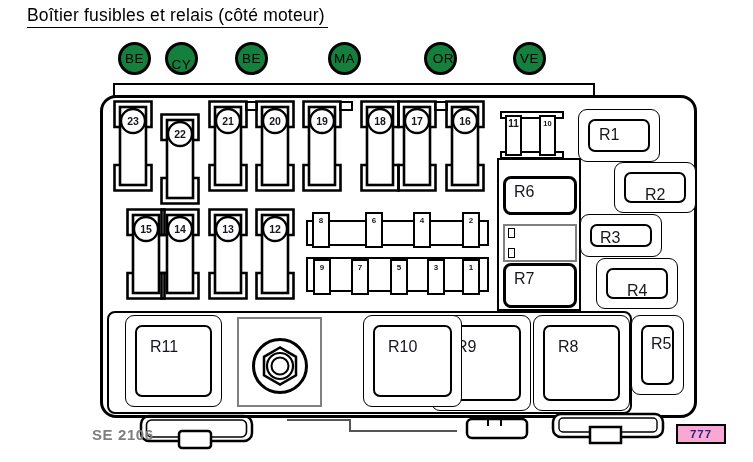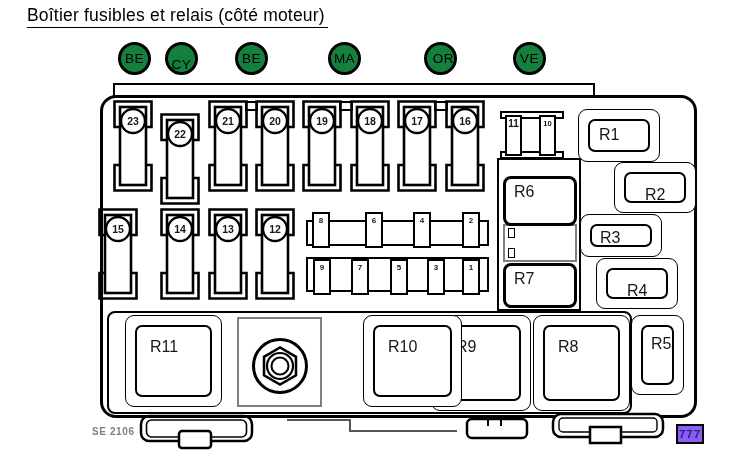--- a/index.html
+++ b/index.html
@@ -16,22 +16,22 @@
   .cell{border:2px solid #808080;background:#fff;}
   .bridge{border:2.5px solid #000;background:#fff;}
   .bar{border:2.5px solid #000;background:#fff;}
   .minifuse{border:2.2px solid #000;background:#fff;text-align:center;}
   .minifuse span{display:block;font-size:8px;font-weight:bold;line-height:9px;margin-top:2px;color:#16161e;}
   .relay{border:1.6px solid #000;border-radius:9px;background:#fff;padding:9px;}
   .relay-inner{width:100%;height:100%;border:2.6px solid #000;border-radius:7px;box-sizing:border-box;
                font-size:16px;color:#16161e;}
   .relay7{border:3px solid #000;border-radius:8px;background:#fff;font-size:16px;color:#16161e;padding:4px 8px;}
   .pin{border:1.6px solid #000;background:#fff;width:7px;height:10px;}
-  #secode{left:92px;top:426px;font-size:10px;font-weight:bold;color:#7f7f7f;letter-spacing:.6px;}
-  #pagenum{left:676px;top:424px;width:28px;height:20px;border:2.5px solid #000;background:#8b5cf6;
+  #secode{left:92px;top:426px;font-size:15px;font-weight:bold;color:#7f7f7f;letter-spacing:.6px;}
+  #pagenum{left:676px;top:424px;width:50px;height:20px;border:2.5px solid #000;background:#f9a8d4;
            display:flex;align-items:center;justify-content:center;
            font-size:11.5px;font-weight:bold;color:#23237d;letter-spacing:1px;}
 </style>
 </head>
 <body>
 
 <div id="stage">
   <div id="title" class="abs">Boîtier fusibles et relais (côté moteur)</div>
 
   <div id="lid" class="abs"></div>
@@ -94,42 +94,42 @@
           <circle cx="20" cy="21" r="12" fill="#fff" stroke="#000" stroke-width="2.4"></circle>
           <text x="20" y="24.8" text-anchor="middle" font-size="10.5" font-weight="bold" fill="#16161e" font-family="Liberation Sans, sans-serif">20</text>
         </svg></div>
       <div class="abs" style="left: 302px; top: 100px; width: 40px; height: 92px;"><svg width="40" height="92" viewBox="0 0 40 92">
           <path d="M8.5,27 H1.5 V1.5 H38.5 V27 H31.5" fill="none" stroke="#000" stroke-width="2.6"></path>
           <path d="M8.5,65 H1.5 V90.5 H38.5 V65 H31.5" fill="none" stroke="#000" stroke-width="2.6"></path>
           <rect x="7" y="7" width="26" height="78" fill="#fff" stroke="#000" stroke-width="2.6"></rect>
           <circle cx="20" cy="21" r="12" fill="#fff" stroke="#000" stroke-width="2.4"></circle>
           <text x="20" y="24.8" text-anchor="middle" font-size="10.5" font-weight="bold" fill="#16161e" font-family="Liberation Sans, sans-serif">19</text>
         </svg></div>
-      <div class="abs" style="left: 350px; top: 100px; width: 40px; height: 92px;"><svg width="40" height="92" viewBox="0 0 40 92">
+      <div class="abs" style="left: 360px; top: 100px; width: 40px; height: 92px;"><svg width="40" height="92" viewBox="0 0 40 92">
           <path d="M8.5,27 H1.5 V1.5 H38.5 V27 H31.5" fill="none" stroke="#000" stroke-width="2.6"></path>
           <path d="M8.5,65 H1.5 V90.5 H38.5 V65 H31.5" fill="none" stroke="#000" stroke-width="2.6"></path>
           <rect x="7" y="7" width="26" height="78" fill="#fff" stroke="#000" stroke-width="2.6"></rect>
           <circle cx="20" cy="21" r="12" fill="#fff" stroke="#000" stroke-width="2.4"></circle>
           <text x="20" y="24.8" text-anchor="middle" font-size="10.5" font-weight="bold" fill="#16161e" font-family="Liberation Sans, sans-serif">18</text>
         </svg></div>
       <div class="abs" style="left: 397px; top: 100px; width: 40px; height: 92px;"><svg width="40" height="92" viewBox="0 0 40 92">
           <path d="M8.5,27 H1.5 V1.5 H38.5 V27 H31.5" fill="none" stroke="#000" stroke-width="2.6"></path>
           <path d="M8.5,65 H1.5 V90.5 H38.5 V65 H31.5" fill="none" stroke="#000" stroke-width="2.6"></path>
           <rect x="7" y="7" width="26" height="78" fill="#fff" stroke="#000" stroke-width="2.6"></rect>
           <circle cx="20" cy="21" r="12" fill="#fff" stroke="#000" stroke-width="2.4"></circle>
           <text x="20" y="24.8" text-anchor="middle" font-size="10.5" font-weight="bold" fill="#16161e" font-family="Liberation Sans, sans-serif">17</text>
         </svg></div>
       <div class="abs" style="left: 445px; top: 100px; width: 40px; height: 92px;"><svg width="40" height="92" viewBox="0 0 40 92">
           <path d="M8.5,27 H1.5 V1.5 H38.5 V27 H31.5" fill="none" stroke="#000" stroke-width="2.6"></path>
           <path d="M8.5,65 H1.5 V90.5 H38.5 V65 H31.5" fill="none" stroke="#000" stroke-width="2.6"></path>
           <rect x="7" y="7" width="26" height="78" fill="#fff" stroke="#000" stroke-width="2.6"></rect>
           <circle cx="20" cy="21" r="12" fill="#fff" stroke="#000" stroke-width="2.4"></circle>
           <text x="20" y="24.8" text-anchor="middle" font-size="10.5" font-weight="bold" fill="#16161e" font-family="Liberation Sans, sans-serif">16</text>
         </svg></div>
-      <div class="abs" style="left: 98px; top: 208px; width: 40px; height: 92px;"><svg width="40" height="92" viewBox="0 0 40 92">
+      <div class="abs" style="left: 126px; top: 208px; width: 40px; height: 92px;"><svg width="40" height="92" viewBox="0 0 40 92">
           <path d="M8.5,27 H1.5 V1.5 H38.5 V27 H31.5" fill="none" stroke="#000" stroke-width="2.6"></path>
           <path d="M8.5,65 H1.5 V90.5 H38.5 V65 H31.5" fill="none" stroke="#000" stroke-width="2.6"></path>
           <rect x="7" y="7" width="26" height="78" fill="#fff" stroke="#000" stroke-width="2.6"></rect>
           <circle cx="20" cy="21" r="12" fill="#fff" stroke="#000" stroke-width="2.4"></circle>
           <text x="20" y="24.8" text-anchor="middle" font-size="10.5" font-weight="bold" fill="#16161e" font-family="Liberation Sans, sans-serif">15</text>
         </svg></div>
       <div class="abs" style="left: 160px; top: 208px; width: 40px; height: 92px;"><svg width="40" height="92" viewBox="0 0 40 92">
           <path d="M8.5,27 H1.5 V1.5 H38.5 V27 H31.5" fill="none" stroke="#000" stroke-width="2.6"></path>
           <path d="M8.5,65 H1.5 V90.5 H38.5 V65 H31.5" fill="none" stroke="#000" stroke-width="2.6"></path>
           <rect x="7" y="7" width="26" height="78" fill="#fff" stroke="#000" stroke-width="2.6"></rect>
@@ -178,21 +178,21 @@
       </div>
       <div class="abs minifuse" style="left: 390px; top: 259px; width: 18px; height: 36px;">
         <span>5</span>
       </div>
       <div class="abs minifuse" style="left: 427px; top: 259px; width: 18px; height: 36px;">
         <span>3</span>
       </div>
       <div class="abs minifuse" style="left: 462px; top: 259px; width: 18px; height: 36px;">
         <span>1</span>
       </div>
-      <div class="abs relay7" style="left: 503px; top: 176px; width: 74px; height: 50px;"><span>R6</span></div>
+      <div class="abs relay7" style="left: 503px; top: 176px; width: 74px; height: 39px;"><span>R6</span></div>
       <div class="abs relay7" style="left: 503px; top: 263px; width: 74px; height: 45px;"><span>R7</span></div>
       <div class="abs relay" style="left: 578px; top: 109px; width: 82px; height: 53px;">
         <div class="relay-inner" style="padding: 5px 9px;"><span>R1</span></div>
       </div>
       <div class="abs relay" style="left: 594px; top: 162px; width: 82px; height: 51px; margin-left: 20px;">
         <div class="relay-inner" style="padding: 12px 19px;"><span>R2</span></div>
       </div>
       <div class="abs relay" style="left: 580px; top: 214px; width: 82px; height: 43px;">
         <div class="relay-inner" style="padding: 3px 8px;"><span>R3</span></div>
       </div>

